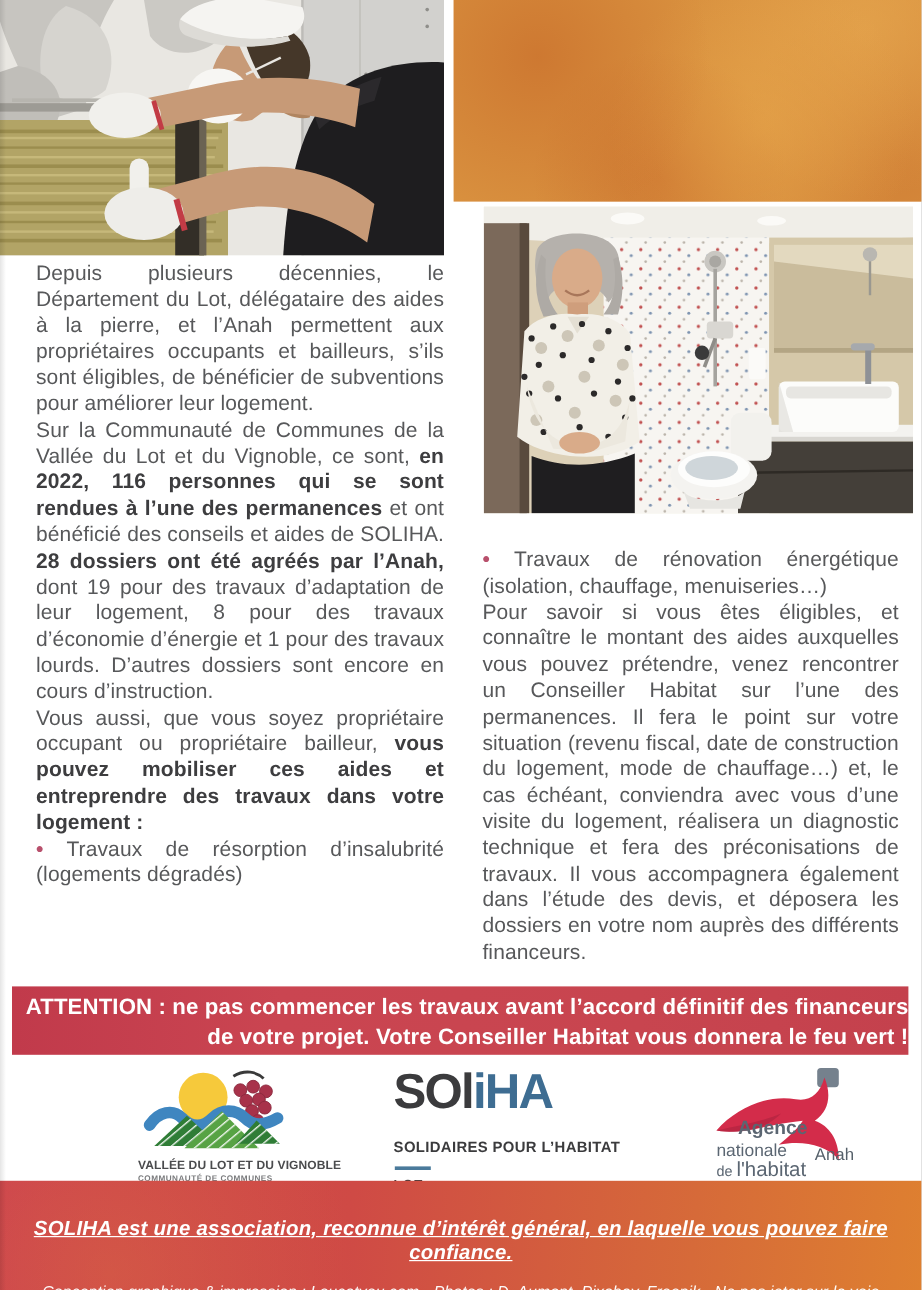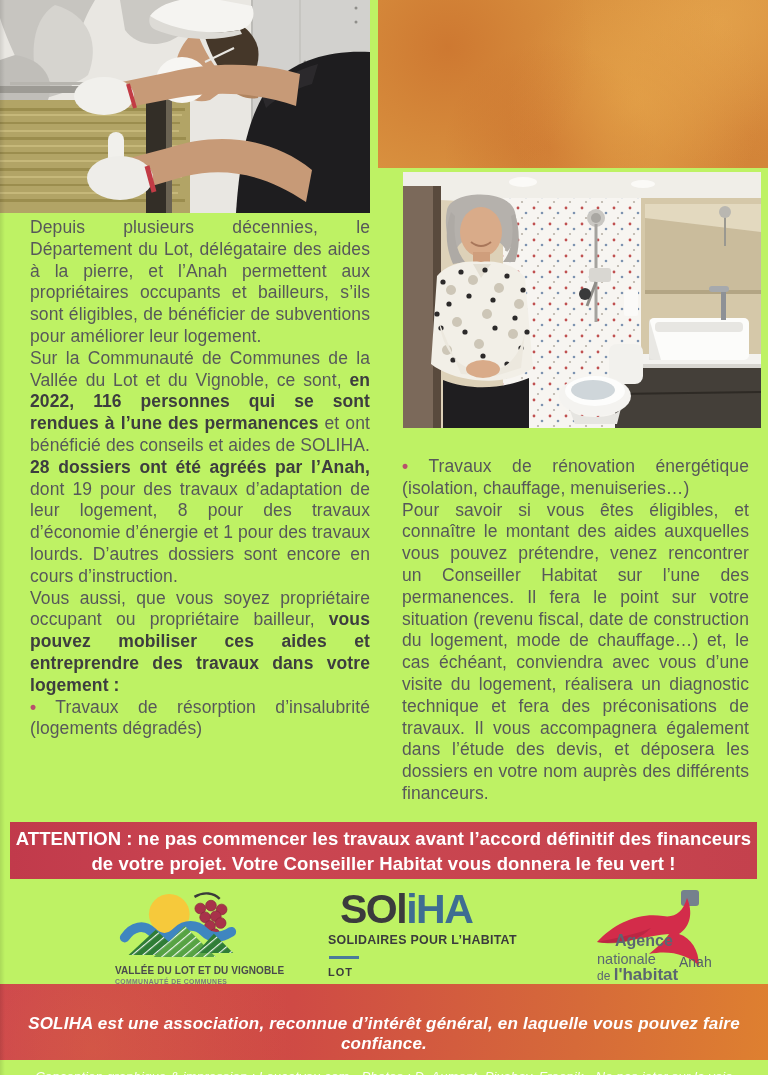--- a/index.html
+++ b/index.html
@@ -1,19 +1,19 @@
 <!DOCTYPE html>
 <html lang="fr"><head>
 <meta charset="utf-8">
 <style>
   html,body{margin:0;padding:0;}
   body{background:#888;}
   .page{
     position:relative;width:768px;height:1075px;margin:0 auto;
-    background:#bef264;overflow:hidden;
+    background:#ffffff;overflow:hidden;
     font-family:"Liberation Sans","DejaVu Sans",sans-serif;
   }
   .page::before{content:"";position:absolute;left:0;top:0;width:5px;height:100%;
     background:linear-gradient(90deg,rgba(0,0,0,.10),rgba(0,0,0,0));z-index:50;pointer-events:none;}
 
   
   .photo{position:absolute;overflow:hidden;}
   .photo svg{display:block;width:100%;height:100%;}
   .worker-photo{left:0;top:0;width:370px;height:213px;}
   .orange-texture{left:378px;top:0;width:390px;height:168px;
@@ -32,54 +32,54 @@
   .col-left{left:30px;top:217px;width:340px;}
   .col-right{left:402px;top:456px;width:347px;}
   .para{margin:0;text-align:justify;font-size:17.5px;line-height:21.8px;
     color:#57585a;letter-spacing:.1px;}
   .para .bold{font-weight:700;color:#3d3d3f;}
   .para .bullet{color:#b8506c;font-weight:700;}
 
   
   .attention{position:absolute;left:10px;top:822px;width:747px;height:57px;
     background:linear-gradient(90deg,#c13a4b,#ca4551 30%,#c8454f 70%,#c4414d);
-    display:flex;flex-direction:column;justify-content:center;}
+    display:flex;flex-direction:column;justify-content:center;align-items:flex-end;}
   .attention .para{text-align:center;font-size:18.5px;line-height:25px;color:#ffffff;
     font-weight:700;letter-spacing:.1px;}
   .attention .para .bold{color:#ffffff;font-weight:800;}
 
   
   .logo-block{position:absolute;}
   .ccvlv{left:115px;top:889px;width:180px;text-align:left;}
   .ccvlv svg{display:inline-block;}
   .ccvlv-title{font-size:10px;font-weight:700;color:#4a4b4d;letter-spacing:.1px;margin-top:2px;white-space:nowrap;}
   .ccvlv-sub{font-size:6.8px;font-weight:600;color:#7a7b7d;letter-spacing:.4px;margin-top:2px;}
 
   .soliha{left:328px;top:889px;width:210px;}
-  .soliha-wordmark{font-size:41px;font-weight:800;line-height:1;letter-spacing:-1.5px;margin-left:12px;}
+  .soliha-wordmark{font-size:41px;font-weight:800;line-height:1;letter-spacing:-1.5px;}
   .soliha-dark{color:#3b3b3d;}
   .soliha-blue{color:#3e6d92;}
-  .soliha-tagline{font-size:12.4px;font-weight:700;color:#3b3b3d;letter-spacing:.3px;margin-top:3px;white-space:nowrap;}
+  .soliha-tagline{font-size:12.4px;font-weight:700;color:#3b3b3d;letter-spacing:.3px;margin-top:19px;white-space:nowrap;}
   .soliha-divider{width:30px;height:3px;background:#4a7a9b;margin:9px 0 7px 1px;}
   .soliha-region{font-size:11px;font-weight:700;color:#3b3b3d;letter-spacing:1px;}
 
   .anah{left:545px;top:888px;width:160px;height:100px;margin-left:44px;}
   .anah svg{position:absolute;left:0;top:0;}
   .anah-t{position:absolute;color:#5b6672;white-space:nowrap;}
   .anah-line1{left:26px;top:44px;font-size:16px;font-weight:700;}
   .anah-line2{left:8px;top:63px;font-size:14.5px;}
   .anah-abbr{left:90px;top:66px;font-size:14px;color:#55606a;}
   .anah-line3{left:8px;top:77px;font-size:12px;}
-  .anah-line3 .hab{font-size:17px;font-weight:700;}
-
-  
-  .footer{position:absolute;left:0;top:984px;width:768px;height:76px;color:#fff;text-align:center;
+  .anah-line3 .hab{font-size:17px;font-weight:400;}
+
+  
+  .footer{position:absolute;left:0;top:984px;width:768px;height:91px;color:#fff;text-align:center;
     background:
       radial-gradient(circle at 12% 85%, rgba(222,120,60,.35), rgba(222,120,60,0) 30%),
-      linear-gradient(96deg,#cc4150 0%,#cf4a45 38%,#d66a39 75%,#de8030 100%);}
+      linear-gradient(96deg,#cc4150 0%,#cf4a45 38%,#d66a39 75%,#de8030 100%); text-decoration: underline;}
   .footer-line1{margin:30px 20px 0;font-size:17px;font-weight:700;font-style:italic;letter-spacing:.2px;}
   .footer-line2{margin:15px 10px 0;font-size:13.2px;font-style:italic;letter-spacing:.1px;opacity:.97;}
 </style>
 </head>
 <body>
 
 <div class="page">
 
   <div class="photo worker-photo">
     <svg viewBox="0 0 370 213" preserveAspectRatio="none">

